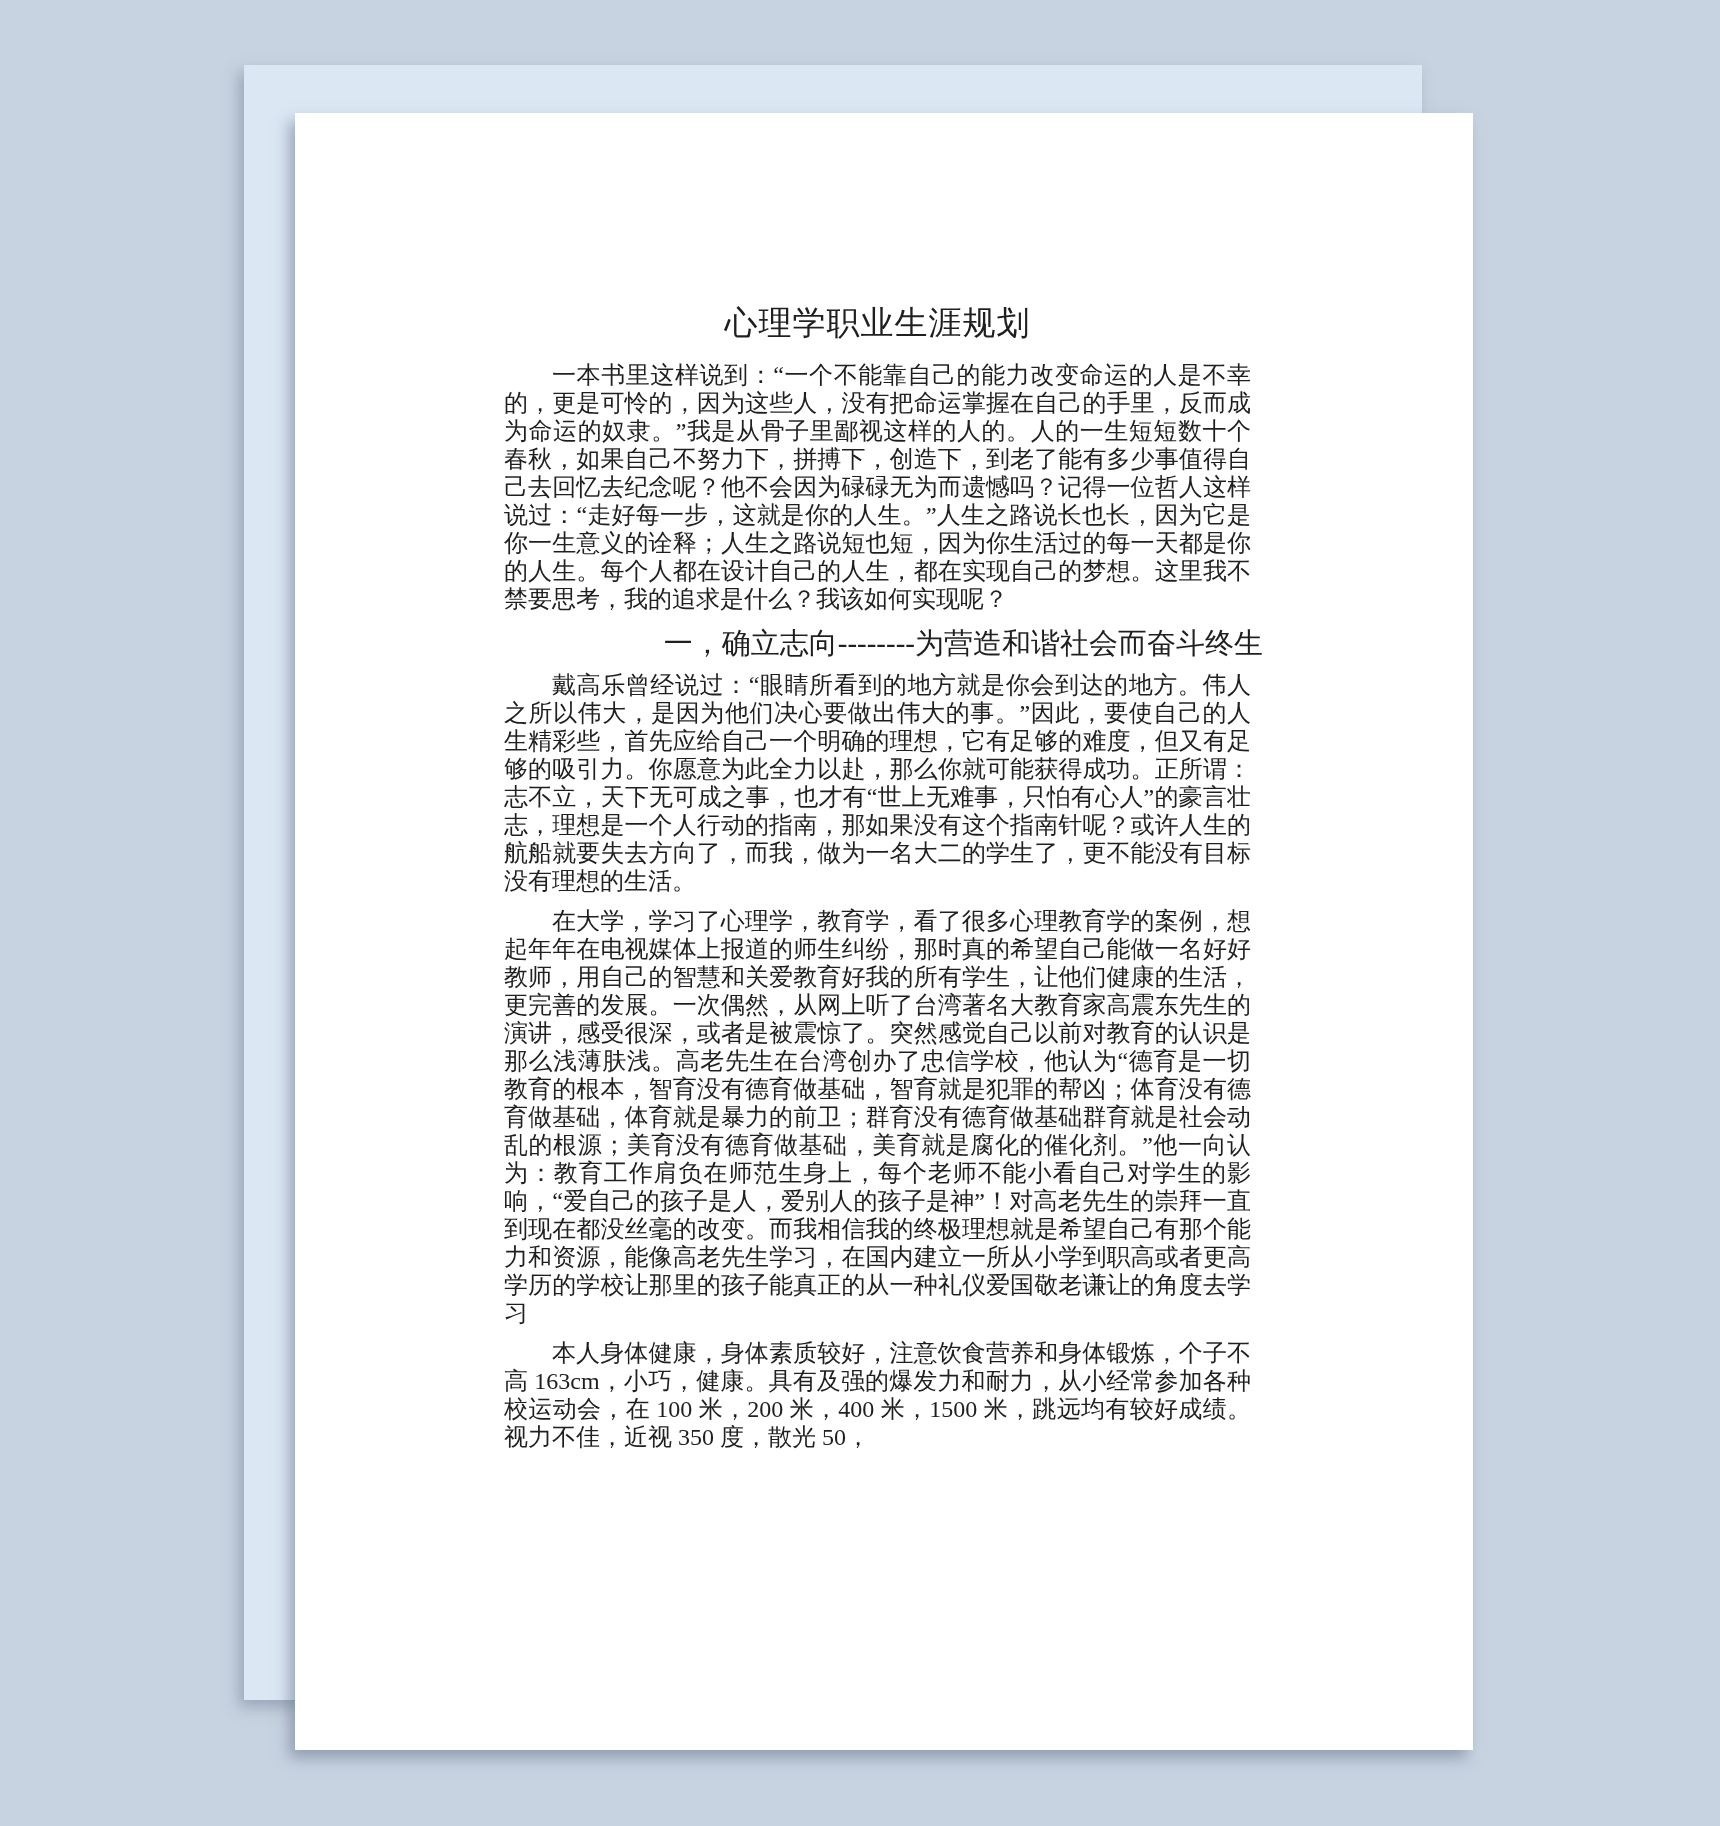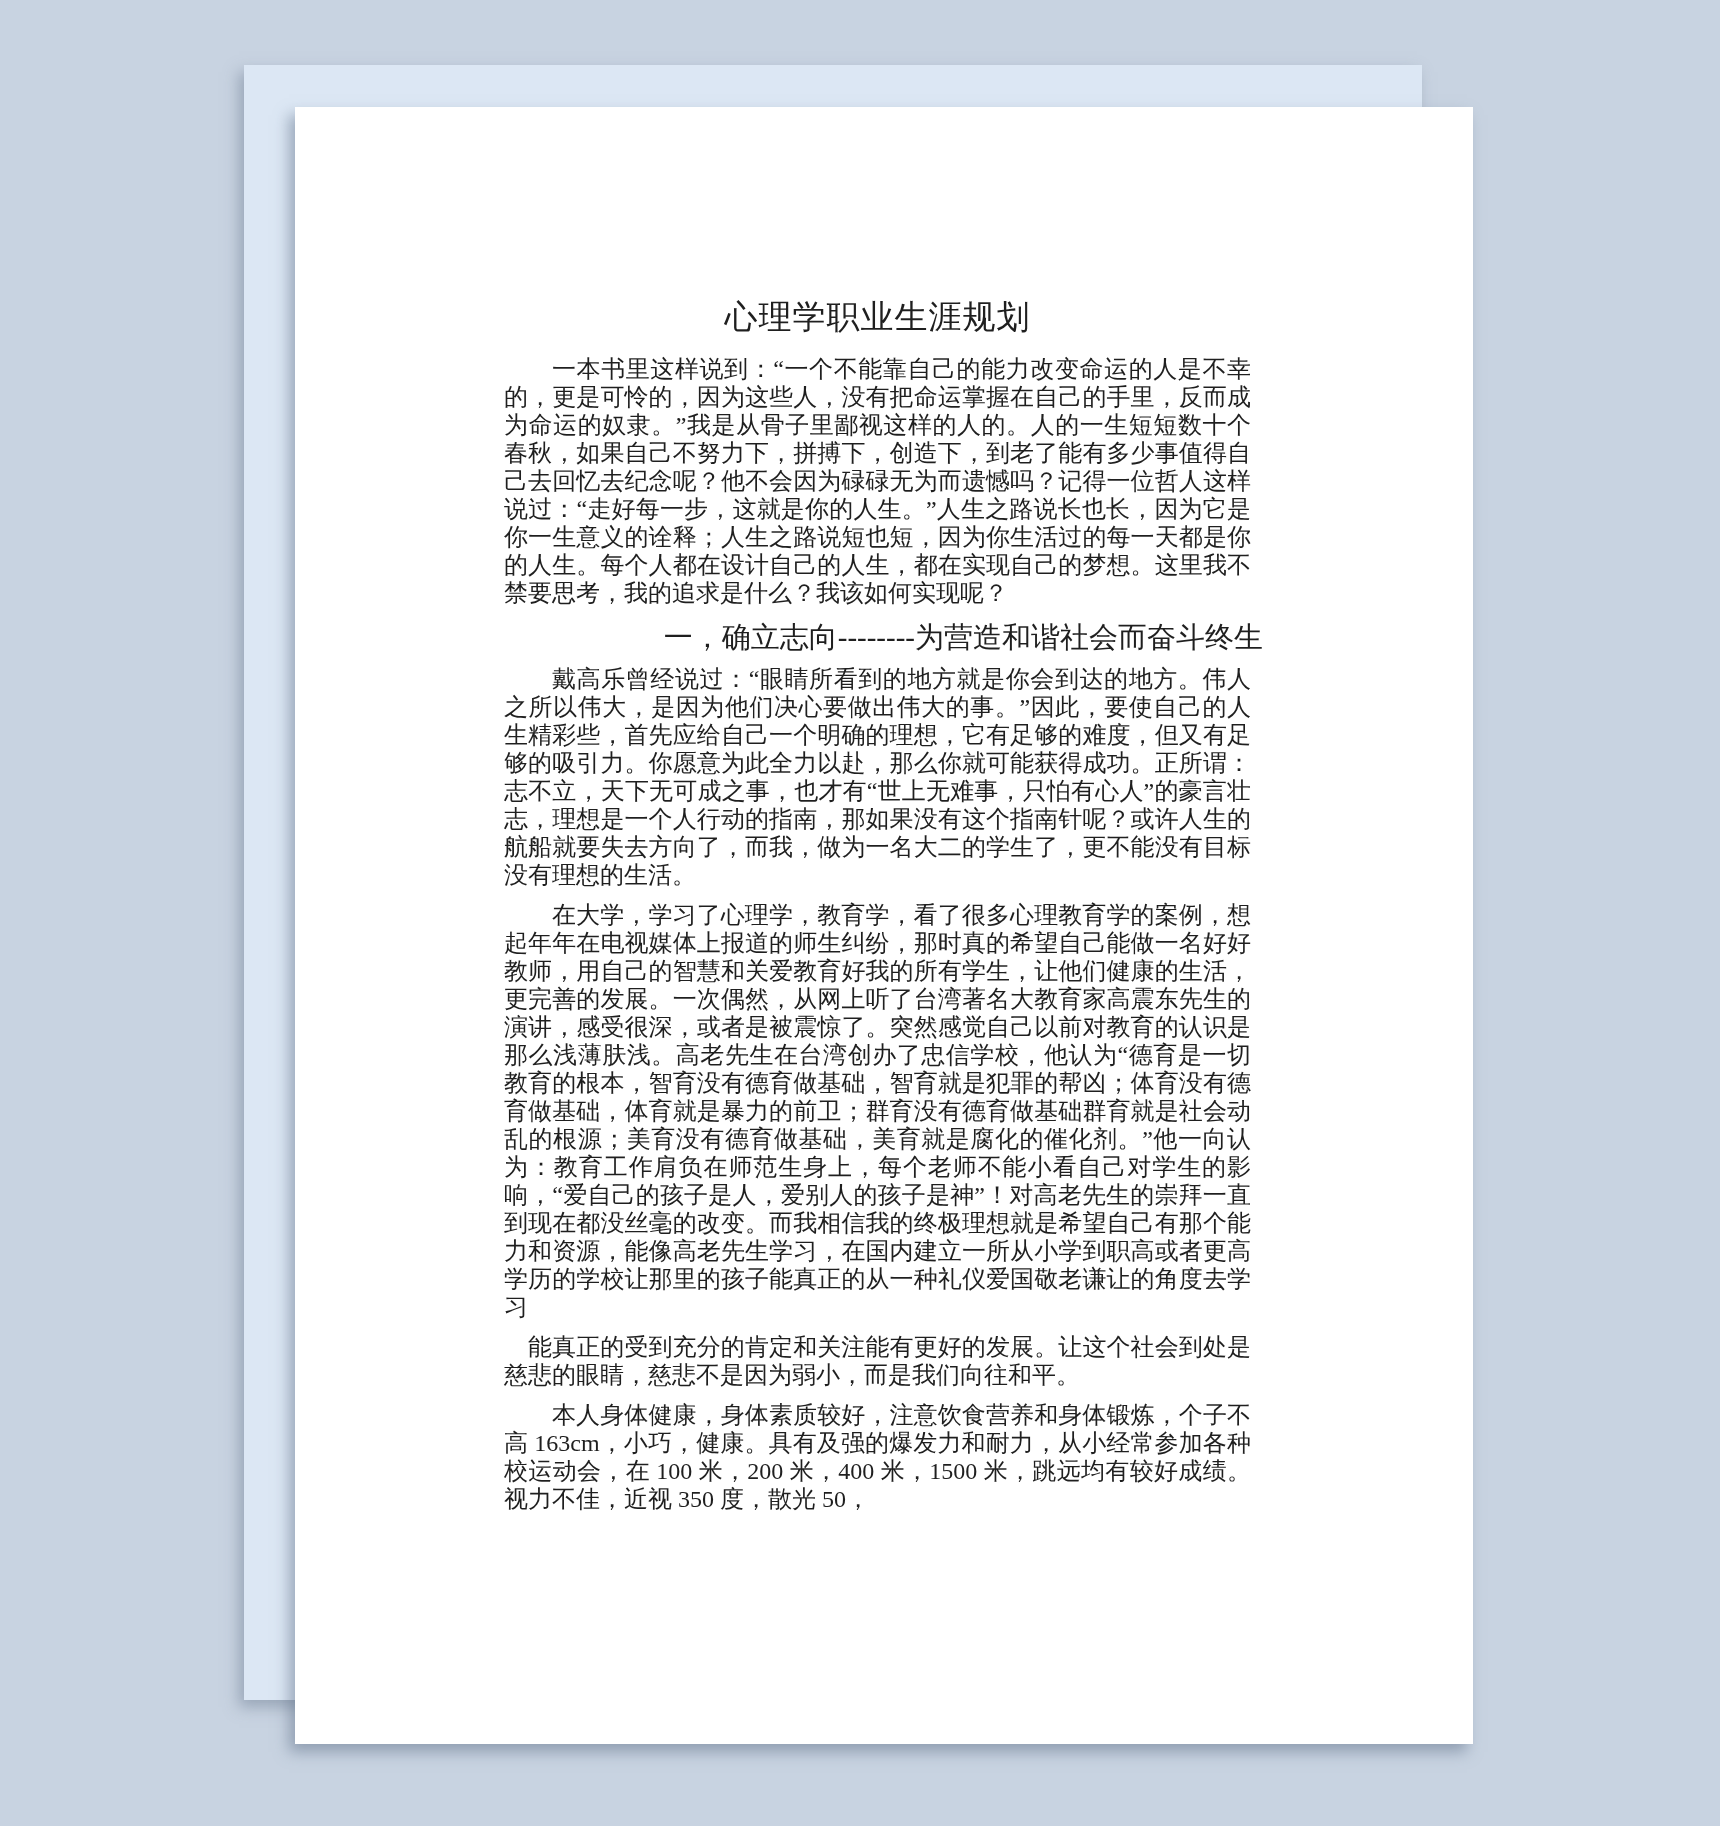--- a/index.html
+++ b/index.html
@@ -11,21 +11,21 @@
     font-family:"Liberation Serif","DejaVu Serif",serif;
   }
   .page { position:absolute; }
   .back-page {
     left:244px; top:65px;
     width:1178px; height:1635px;
     background:#dce7f4;
     box-shadow:-5px 7px 14px rgba(106,122,144,0.50);
   }
   .front-page {
-    left:295px; top:107px;
+    left:295px; top:113px;
     width:1178px; height:1637px;
     background:#ffffff;
     box-shadow:-6px 8px 14px rgba(100,116,140,0.55);
   }
   .content {
     position:absolute;
     left:197px; top:0;
     width:771px;
     color:#1f1f1f;
   }
@@ -70,21 +70,20 @@
 
       <p class="body indent2">一本书里这样说到：“一个不能靠自己的能力改变命运的人是不幸的，更是可怜的，因为这些人，没有把命运掌握在自己的手里，反而成为命运的奴隶。”我是从骨子里鄙视这样的人的。人的一生短短数十个春秋，如果自己不努力下，拼搏下，创造下，到老了能有多少事值得自己去回忆去纪念呢？他不会因为碌碌无为而遗憾吗？记得一位哲人这样说过：“走好每一步，这就是你的人生。”人生之路说长也长，因为它是你一生意义的诠释；人生之路说短也短，因为你生活过的每一天都是你的人生。每个人都在设计自己的人生，都在实现自己的梦想。这里我不禁要思考，我的追求是什么？我该如何实现呢？</p>
 
 
       <h2 class="sec-heading">一，确立志向--------为营造和谐社会而奋斗终生</h2>
 
       <p class="body indent2">戴高乐曾经说过：“眼睛所看到的地方就是你会到达的地方。伟人之所以伟大，是因为他们决心要做出伟大的事。”因此，要使自己的人生精彩些，首先应给自己一个明确的理想，它有足够的难度，但又有足够的吸引力。你愿意为此全力以赴，那么你就可能获得成功。正所谓：志不立，天下无可成之事，也才有“世上无难事，只怕有心人”的豪言壮志，理想是一个人行动的指南，那如果没有这个指南针呢？或许人生的航船就要失去方向了，而我，做为一名大二的学生了，更不能没有目标没有理想的生活。</p>
 
       <p class="body indent2">在大学，学习了心理学，教育学，看了很多心理教育学的案例，想起年年在电视媒体上报道的师生纠纷，那时真的希望自己能做一名好好教师，用自己的智慧和关爱教育好我的所有学生，让他们健康的生活，更完善的发展。一次偶然，从网上听了台湾著名大教育家高震东先生的演讲，感受很深，或者是被震惊了。突然感觉自己以前对教育的认识是那么浅薄肤浅。高老先生在台湾创办了忠信学校，他认为“德育是一切教育的根本，智育没有德育做基础，智育就是犯罪的帮凶；体育没有德育做基础，体育就是暴力的前卫；群育没有德育做基础群育就是社会动乱的根源；美育没有德育做基础，美育就是腐化的催化剂。”他一向认为：教育工作肩负在师范生身上，每个老师不能小看自己对学生的影响，“爱自己的孩子是人，爱别人的孩子是神”！对高老先生的崇拜一直到现在都没丝毫的改变。而我相信我的终极理想就是希望自己有那个能力和资源，能像高老先生学习，在国内建立一所从小学到职高或者更高学历的学校让那里的孩子能真正的从一种礼仪爱国敬老谦让的角度去学习</p>
 
-      <p class="body indent1">能真正的受到充分的肯定和关注能有更好的发展。让这个社会到处是慈悲的眼睛，慈悲不是因为弱小，而是我们向往和平。</p>
 
 
 
       <p class="body indent2">本人身体健康，身体素质较好，注意饮食营养和身体锻炼，个子不高 163cm，小巧，健康。具有及强的爆发力和耐力，从小经常参加各种校运动会，在 100 米，200 米，400 米，1500 米，跳远均有较好成绩。视力不佳，近视 350 度，散光 50，</p>
 
     </div>
   </div>
 
 </div>
 

